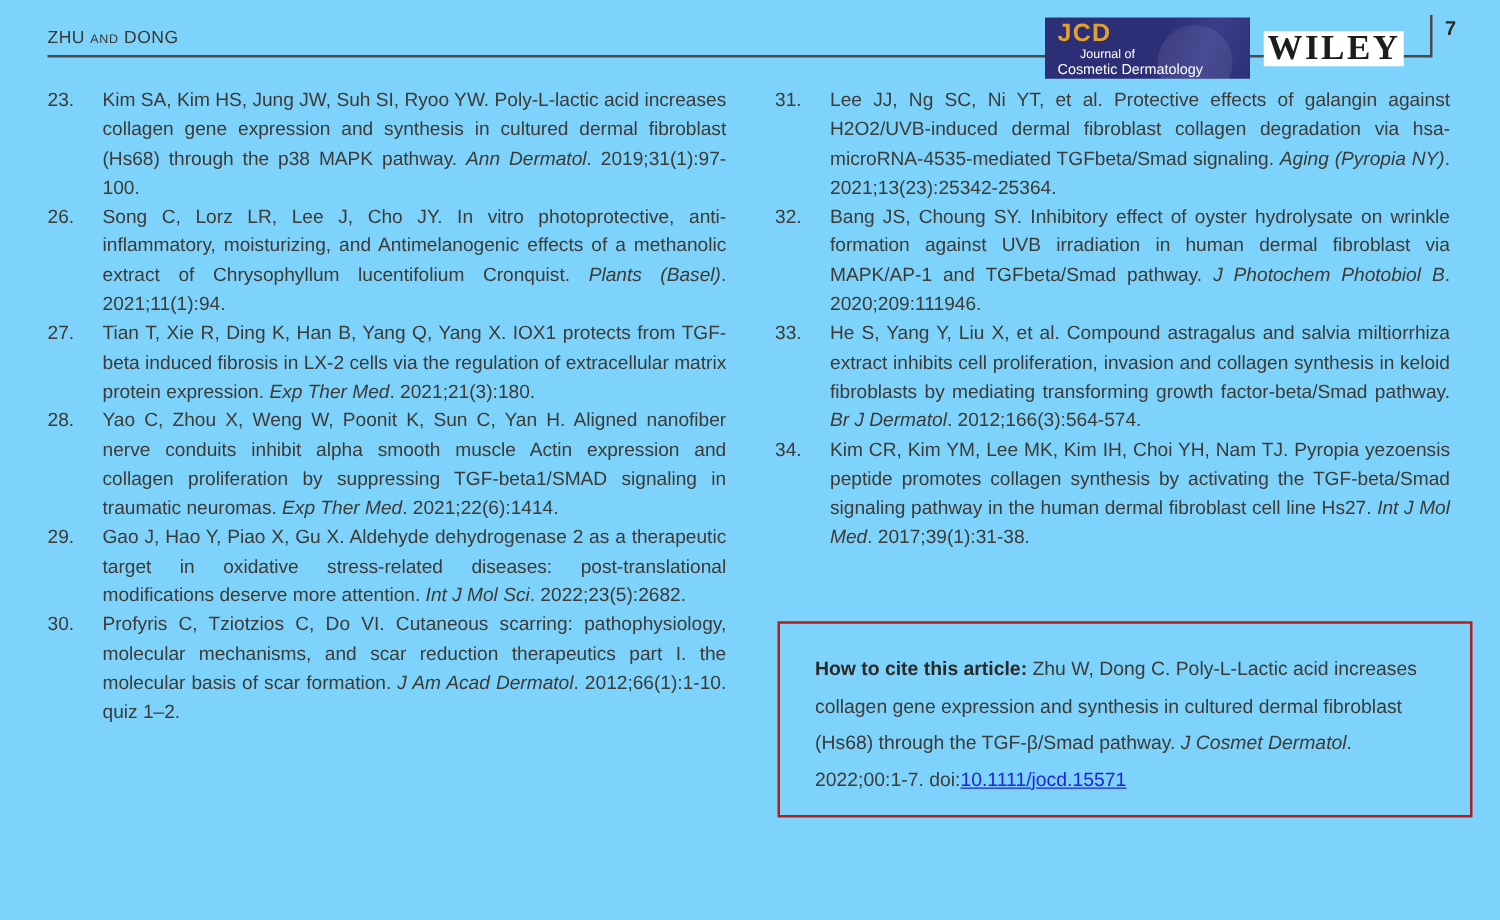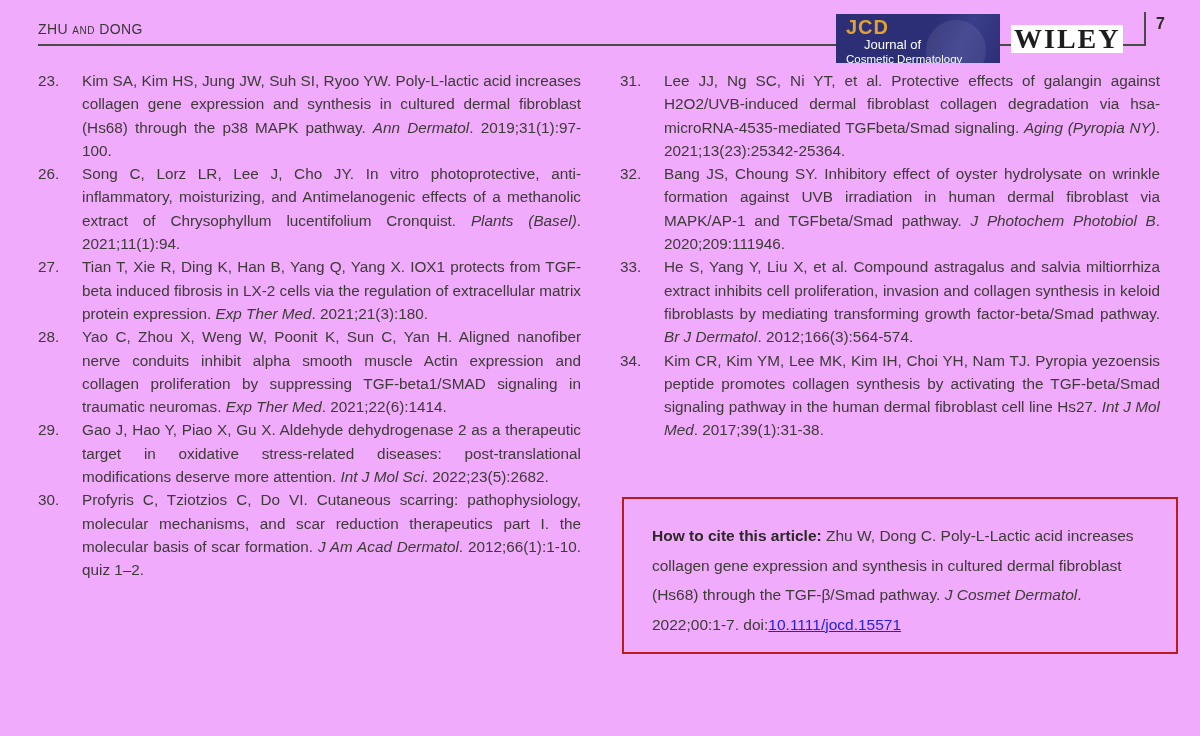--- a/index.html
+++ b/index.html
@@ -1,20 +1,20 @@
 <!DOCTYPE html>
 <html><head>
 <meta charset="utf-8">
 <style>
   html, body { margin: 0; padding: 0; background: #ffffff; }
   .page {
     position: relative;
     width: 1200px;
     height: 736px;
-    background: #f0abfc;
+    background: #7dd3fc;
     font-family: "Liberation Sans", sans-serif;
     color: #3e3e3e;
     overflow: hidden;
   }
 
   
   .running-head {
     position: absolute;
     left: 38px;
     top: 21px;
@@ -59,21 +59,21 @@
   .jcd-abbr {
     margin: 3px 0 0 10px;
     font-size: 20px;
     font-weight: bold;
     letter-spacing: 1px;
     line-height: 1;
     color: #dfa232;
   }
   .jcd-line1 {
     margin: 1px 0 0 28px;
-    font-size: 13px;
+    font-size: 10px;
     line-height: 1.1;
     color: #ffffff;
   }
   .jcd-line2 {
     margin: 1px 0 0 10px;
     font-size: 11.5px;
     line-height: 1.1;
     color: #ffffff;
   }
   .wiley-mark {

